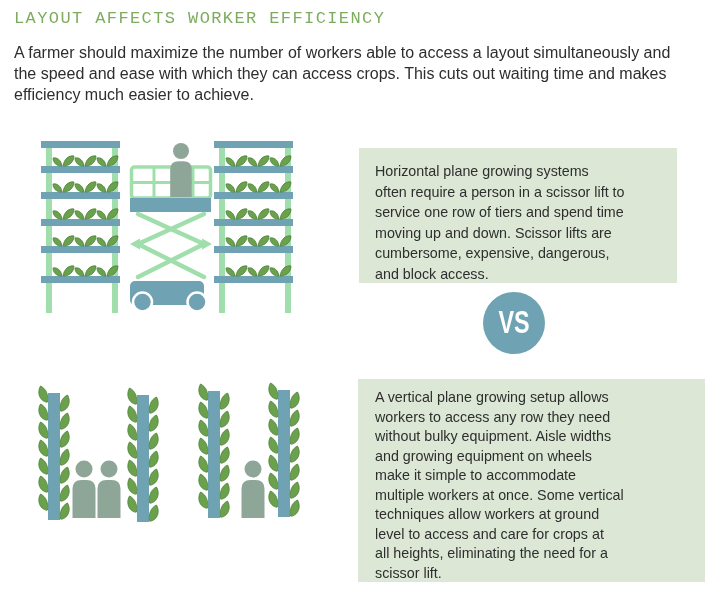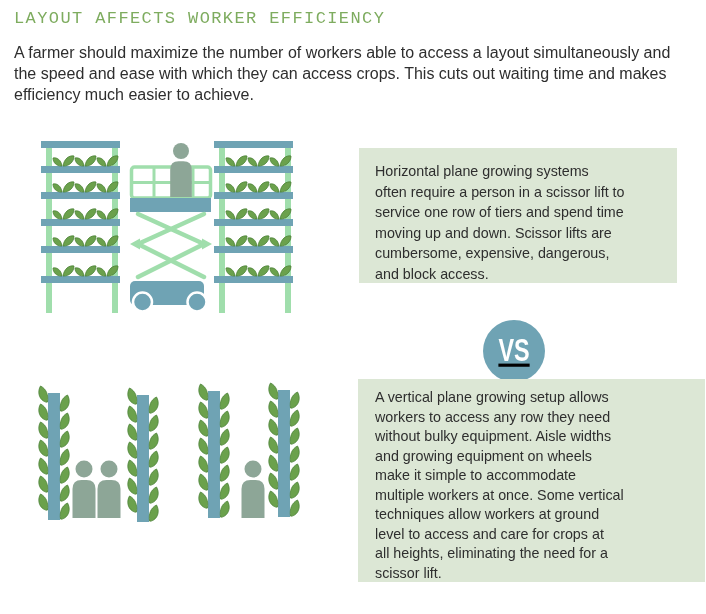--- a/index.html
+++ b/index.html
@@ -32,22 +32,22 @@
   .illus{position:absolute;left:0;top:0;}
   .illus.top{top:120px;width:360px;height:200px;}
   .illus.bottom{top:380px;width:360px;height:150px;}
   .info-box{
     position:absolute;background:var(--box-bg);color:var(--text);
     font-size:14.3px;line-height:20.5px;white-space:pre;overflow:hidden;
   }
   .info-box.horizontal{left:359px;top:148px;width:318px;height:135px;padding:13px 8px 0 16px;}
   .info-box.vertical{left:358px;top:379px;width:347px;height:203px;padding:9px 4px 0 17px;line-height:19.5px;}
   .vs-badge{
-    position:absolute;left:483px;top:320px;width:62px;height:62px;border-radius:50%;
-    background:var(--teal);display:flex;align-items:center;justify-content:center;text-decoration:underline;
+    position:absolute;left:483px;top:292px;width:62px;height:62px;border-radius:50%;
+    background:var(--teal);display:flex;align-items:center;justify-content:center;
   }
   .vs-badge span{
     color:var(--vs-text);font-weight:bold;font-size:30px;letter-spacing:0px;
     transform:scaleX(0.78) scaleY(1.05);display:inline-block;
   }
 </style>
 </head>
 <body>
 
 <div class="page">

